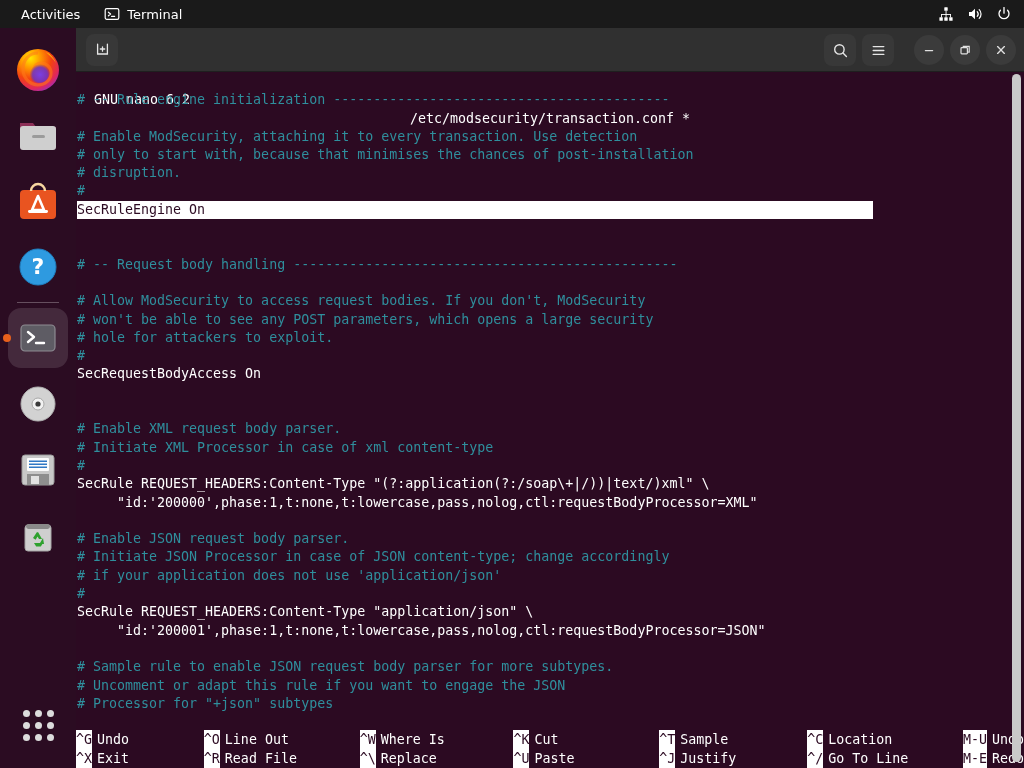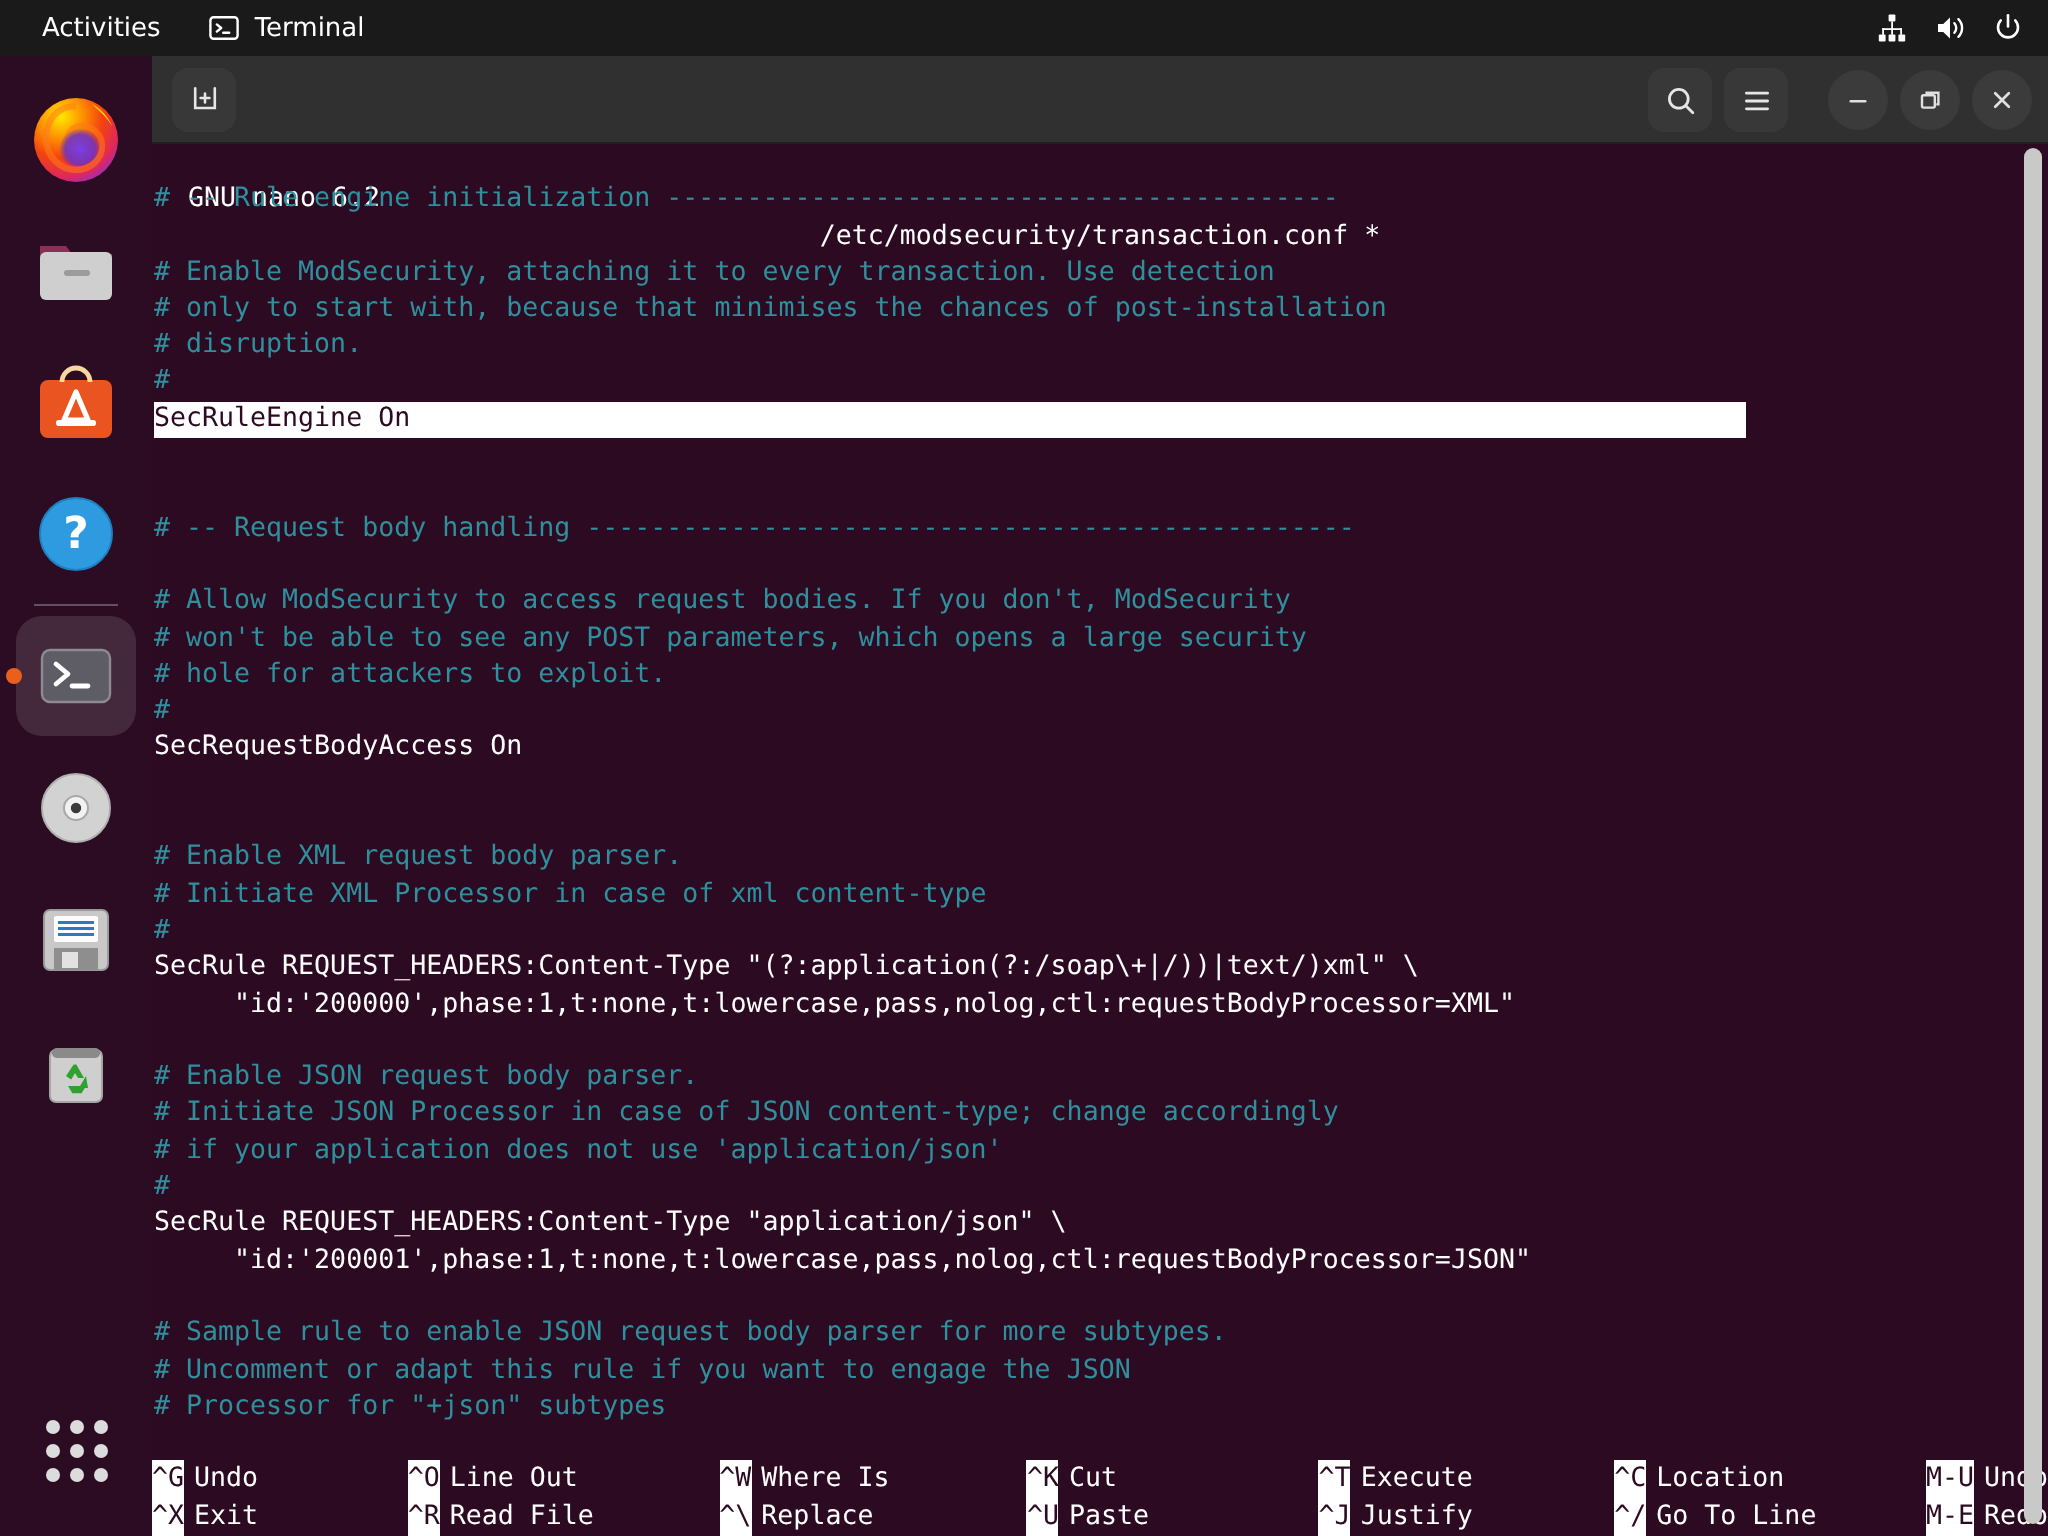--- a/index.html
+++ b/index.html
@@ -402,21 +402,21 @@
     <div id="nano-scrollbar">
       <div class="thumb"></div>
     </div>
 
     <div id="nano-shortcuts">
       <div class="sc-row" id="sc-row-1">
           <div class="sc-cell" style="width: 128px;"><span class="sc-key">^G</span><span class="sc-lbl">Undo</span></div>
           <div class="sc-cell" style="width: 156px;"><span class="sc-key">^O</span><span class="sc-lbl">Line Out</span></div>
           <div class="sc-cell" style="width: 154px;"><span class="sc-key">^W</span><span class="sc-lbl">Where Is</span></div>
           <div class="sc-cell" style="width: 146px;"><span class="sc-key">^K</span><span class="sc-lbl">Cut</span></div>
-          <div class="sc-cell" style="width: 148px;"><span class="sc-key">^T</span><span class="sc-lbl">Execute</span></div>
+          <div class="sc-cell" style="width: 148px;"><span class="sc-key">^T</span><span class="sc-lbl">Sample</span></div>
           <div class="sc-cell" style="width: 156px;"><span class="sc-key">^C</span><span class="sc-lbl">Location</span></div>
           <div class="sc-cell"><span class="sc-key">M-U</span><span class="sc-lbl">Undo</span></div>
         </div>
       <div class="sc-row" id="sc-row-2">
           <div class="sc-cell" style="width: 128px;"><span class="sc-key">^X</span><span class="sc-lbl">Exit</span></div>
           <div class="sc-cell" style="width: 156px;"><span class="sc-key">^R</span><span class="sc-lbl">Read File</span></div>
           <div class="sc-cell" style="width: 154px;"><span class="sc-key">^\</span><span class="sc-lbl">Replace</span></div>
           <div class="sc-cell" style="width: 146px;"><span class="sc-key">^U</span><span class="sc-lbl">Paste</span></div>
           <div class="sc-cell" style="width: 148px;"><span class="sc-key">^J</span><span class="sc-lbl">Justify</span></div>
           <div class="sc-cell" style="width: 156px;"><span class="sc-key">^/</span><span class="sc-lbl">Go To Line</span></div>

